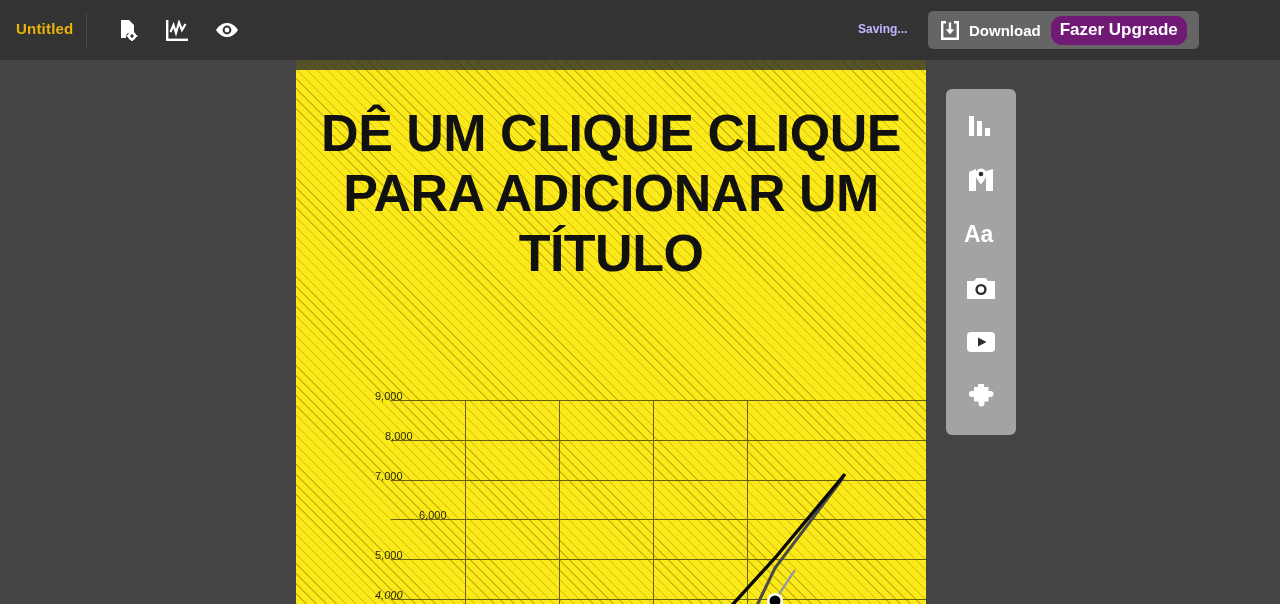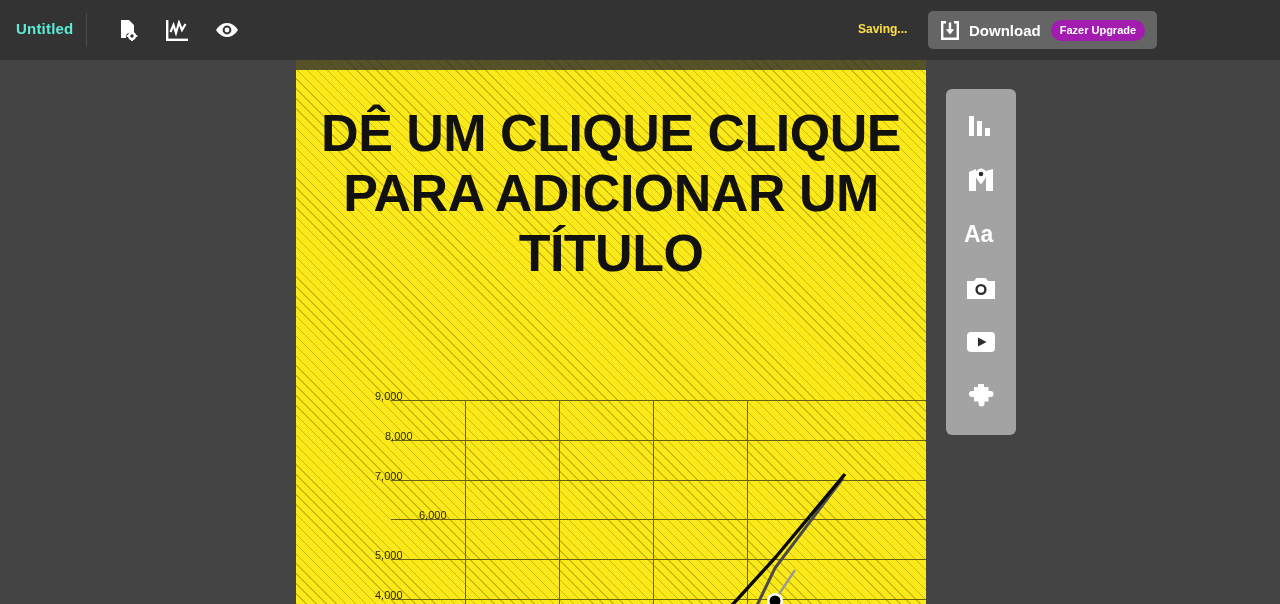--- a/index.html
+++ b/index.html
@@ -11,21 +11,21 @@
   }
   #app { position:relative; width:1280px; height:604px; }
 
   
   .header {
     position:absolute; left:0; top:0; width:1280px; height:60px;
     background:#333333; z-index:30;
   }
   .doc-title {
     position:absolute; left:16px; top:20px;
-    color:#5eead4; font-size:15px; font-weight:bold; letter-spacing:.2px;
+    color:#eab308; font-size:15px; font-weight:bold; letter-spacing:.2px;
   }
   .hdr-divider {
     position:absolute; left:86px; top:13px; width:1px; height:34px;
     background:#4b4b4b;
   }
   .hdr-icon {
     position:absolute; top:15px; width:32px; height:30px;
     display:flex; align-items:center; justify-content:center;
     cursor:pointer;
   }
@@ -46,21 +46,21 @@
         rgba(251,233,25,0) 7px);
     z-index:10; overflow:hidden;
   }
   
   .canvas-topmask {
     position:absolute; left:296px; top:21px; width:630px; height:49px;
     background:rgba(45,45,45,.80); z-index:20; pointer-events:none;
   }
   .saving-label {
     position:absolute; left:858px; top:22px; z-index:31;
-    color:#fde047; font-size:12px; font-weight:bold;
+    color:#c4b5fd; font-size:12px; font-weight:bold;
   }
 
   .canvas-title {
     position:absolute; left:20px; top:82px; width:590px;
     text-align:center; color:#111111;
     font-family:"Liberation Sans Narrow","Liberation Sans", sans-serif;
     font-weight:bold; font-size:52px; line-height:60px;
     letter-spacing:-.5px;
   }
 
@@ -88,22 +88,22 @@
   
   .btn-download {
     position:absolute; left:928px; top:11px; height:38px;
     background:#656565; border-radius:5px; z-index:32;
     display:flex; align-items:center; padding:0 12px 0 12px; cursor:pointer;
   }
   .btn-download .dl-label {
     color:#ffffff; font-size:15px; font-weight:bold; margin-left:9px;
   }
   .badge-upgrade {
-    margin-left:10px; background:#a21caf; border-radius:11px;
-    color:#ffffff; font-size:11px; font-weight:bold;
+    margin-left:10px; background:#701a75; border-radius:11px;
+    color:#ffffff; font-size:17px; font-weight:bold;
     padding:4px 9px 5px 9px; white-space:nowrap; cursor:pointer;
   }
   .btn-publish {
     position:absolute; left:1144px; top:11px; width:122px; height:38px;
     background:#3498db; border-radius:5px; z-index:32;
     display:flex; align-items:center; justify-content:center; cursor:pointer;
   }
   .btn-publish .pb-label {
     color:#ffffff; font-size:15px; font-weight:bold; margin-left:10px;
   }
@@ -116,21 +116,21 @@
   <div class="canvas">
 
     <div class="canvas-title">DÊ UM CLIQUE CLIQUE PARA ADICIONAR UM TÍTULO</div>
 
     <div class="chart">
       <div class="ytick" style="left:0px;  top:20px;">9,000</div>
       <div class="ytick" style="left:10px;  top:60px;">8,000</div>
       <div class="ytick" style="left:0px;  top:100px;">7,000</div>
       <div class="ytick" style="left:0px;  top:139px;padding-left:44px;">6,000</div>
       <div class="ytick" style="left:0px;  top:179px;">5,000</div>
-      <div class="ytick" style="left:0px;  top:219px;">4,000</div>
+      <div class="ytick" style="left:0px;  top:219px;font-style:italic;">4,000</div>
 
       <svg width="552" height="256" viewBox="0 0 552 256">
 
         <g stroke="#6b6011" stroke-width="1" shape-rendering="crispEdges">
           <line x1="16" y1="30" x2="768" y2="30"></line>
           <line x1="16" y1="70" x2="768" y2="70"></line>
           <line x1="16" y1="110" x2="768" y2="110"></line>
           <line x1="16" y1="149" x2="768" y2="149"></line>
           <line x1="16" y1="189" x2="768" y2="189"></line>
           <line x1="16" y1="229" x2="768" y2="229"></line>

